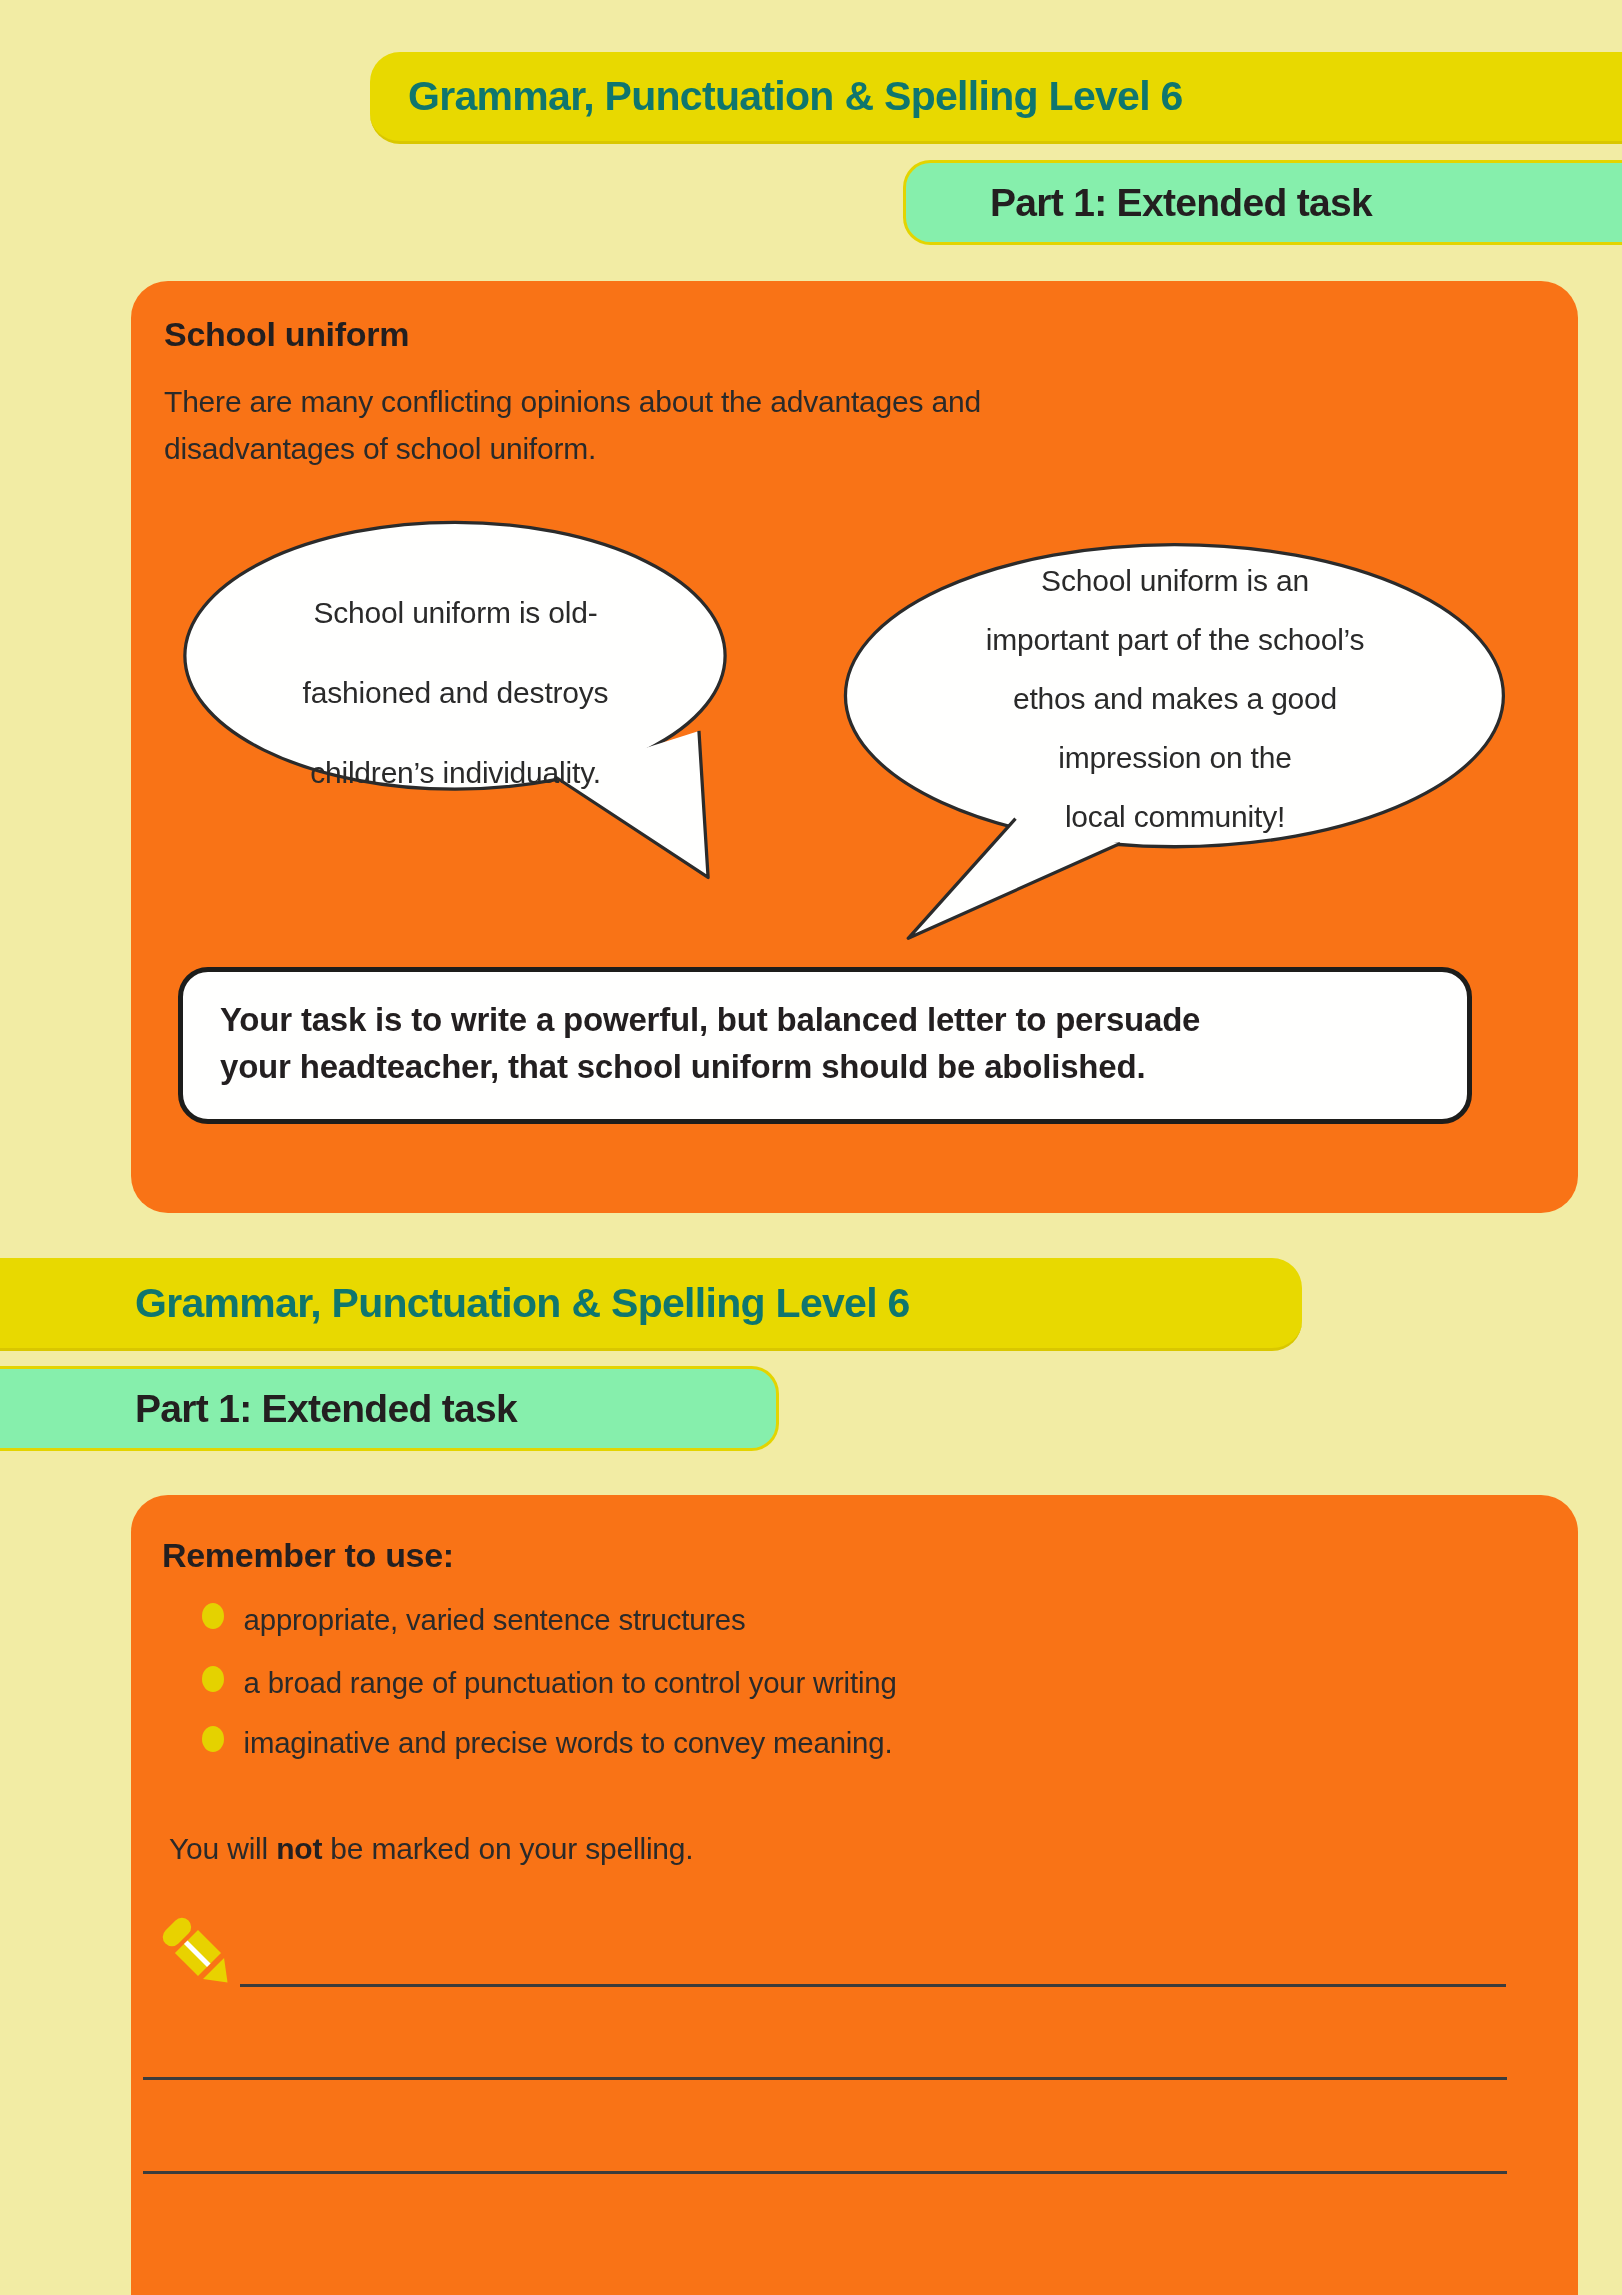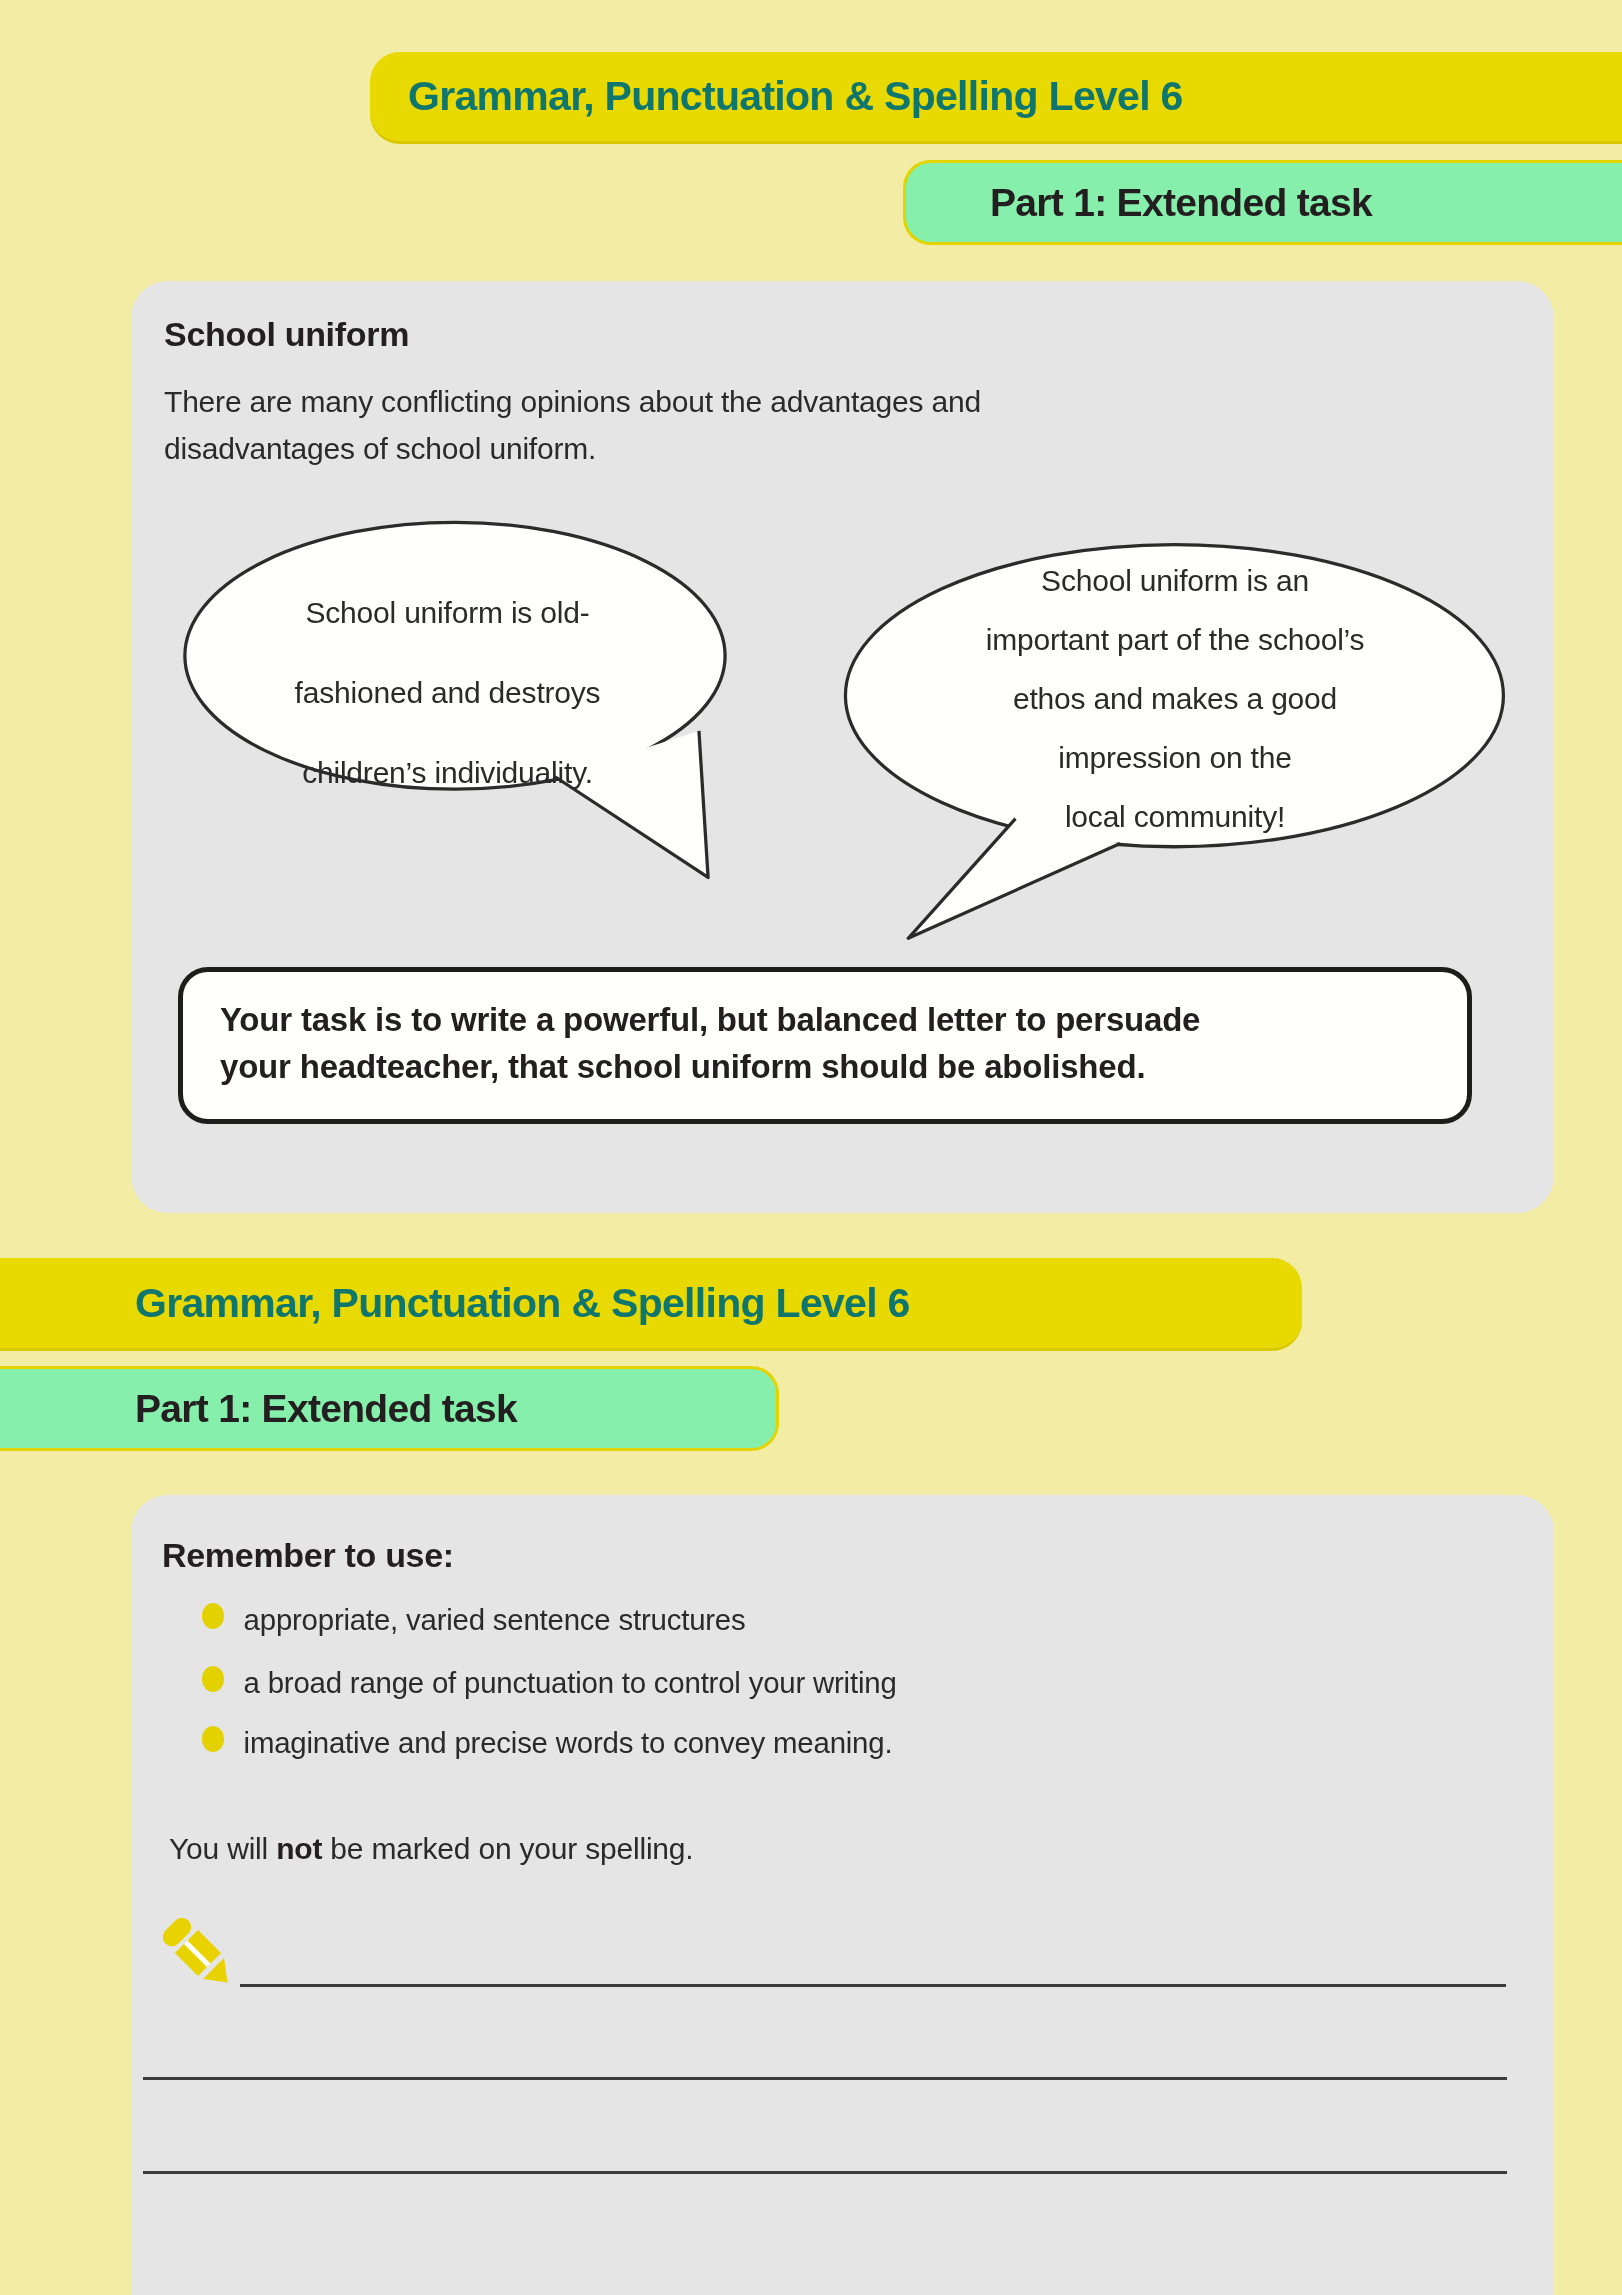--- a/index.html
+++ b/index.html
@@ -35,37 +35,38 @@
     color:#231f20;
     display:flex;align-items:center;
     box-sizing:border-box;
     white-space:nowrap;
   }
   .pill-1{left:903px;top:160px;width:720px;height:85px;border-right:none;border-radius:27.5px 0 0 27.5px;padding-left:84px;}
   .pill-2{left:0;top:1366px;width:779px;height:85px;border-left:none;border-radius:0 27.5px 27.5px 0;padding-left:135px;}
 
   
   .card{
-    background:#e5e5e5;
+    background:#f97316;
     border-radius:37px;
+    padding-left:24px;
   }
   .card-1{left:131px;top:281px;width:1423px;height:932px;}
   .card-2{left:131px;top:1495px;width:1423px;height:800px;border-radius:37px 37px 0 0;}
 
   .h-card{font-weight:bold;font-size:34px;letter-spacing:-0.3px;color:#231f20;}
   .body-text{font-size:30px;line-height:47px;letter-spacing:-0.2px;color:#2a2a2a;}
 
   
   .bubble-text{
     text-align:center;
     font-size:30px;
     color:#2a2a2a;
     letter-spacing:-0.2px;
   }
-  .bubble-text-left{left:120px;top:292px;width:393px;line-height:80px;}
+  .bubble-text-left{left:128px;top:292px;width:393px;line-height:80px;}
   .bubble-text-right{left:779px;top:270px;width:530px;line-height:59px;}
 
   
   .task-box{
     left:31px;top:686px;width:1294px;height:157px;
     border:5.2px solid #1d1d1b;
     border-radius:30px;
     background:#fffffe;
     box-sizing:border-box;
     padding:23.6px 0 0 37px;

